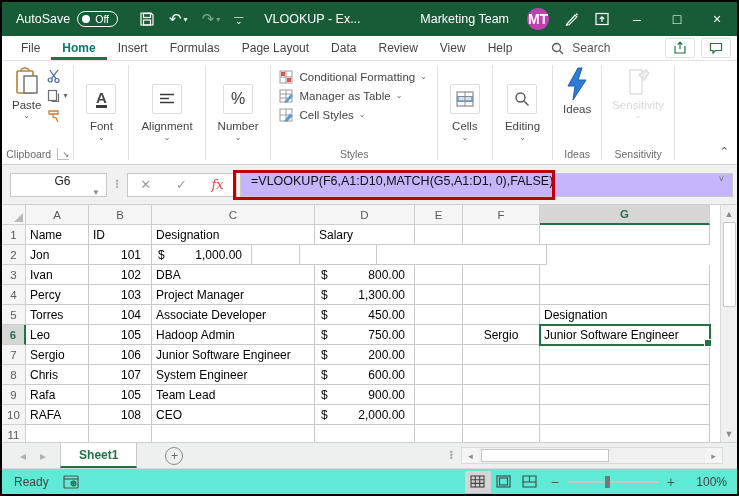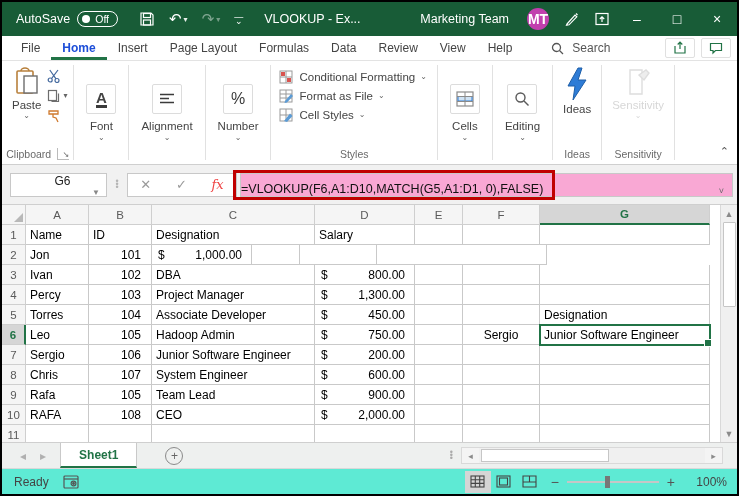--- a/index.html
+++ b/index.html
@@ -26,21 +26,21 @@
   .team { margin:0 10px; white-space:nowrap; }
   .avatar { width:22px; height:22px; border-radius:50%; background:#C13FAE; color:#fff;
             font-size:14px; font-weight:bold; display:flex; align-items:center; justify-content:center; margin:0 8px; }
   .winctl { width:40px; height:34px; display:flex; align-items:center; justify-content:center;
             font-size:14px; color:#fff; cursor:pointer; }
 
   
   .tabrow { height:25px; background:#fff; display:flex; align-items:center; font-size:12px;
             color:#444; flex-shrink:0; padding-left:8px; border-bottom:1px solid #e3e3e3; }
   .rtab { padding:0 11px; height:100%; display:flex; align-items:center; cursor:pointer; white-space:nowrap; }
-  .rtab.active { font-weight:bold; color:#1d4ed8; box-shadow:inset 0 -3px 0 #217346; }
+  .rtab.active { font-weight:bold; color:#0f766e; box-shadow:inset 0 -3px 0 #217346; }
   .search-box { display:flex; align-items:center; gap:8px; margin-left:28px; color:#555; cursor:text; }
   .tabrow .grow { flex:1; }
   .tab-right-btn { width:30px; height:20px; border:1px solid #e0e0e0; border-radius:2px; background:#fff;
                    display:flex; align-items:center; justify-content:center; margin-right:6px; cursor:pointer; }
 
   
   .ribbon { height:104px; background:#fff; border-bottom:1px solid #cfcfcf; display:flex;
             flex-shrink:0; position:relative; font-size:11.5px; color:#444; }
   .rgroup { display:flex; flex-direction:column; position:relative; }
   .rgroup-sep { width:1px; background:#e1e1e1; margin:4px 0; }
@@ -66,22 +66,22 @@
   .fbar { height:40px; background:#f1f1f1; border-bottom:1px solid #cfcfcf; display:flex;
           align-items:center; padding:0 4px 0 8px; flex-shrink:0; position:relative; }
   .namebox { width:97px; height:24px; background:#fff; border:1px solid #c8c8c8; display:flex;
              align-items:center; font-size:12px; color:#222; padding-left:8px;flex-direction:column; }
   .namebox .nb-arrow { margin-left:auto; padding-right:6px; color:#888; font-size:8px; cursor:pointer; }
   .dotsep { color:#b5b5b5; font-size:9px; letter-spacing:0; line-height:3px; width:20px; text-align:center; }
   .fxbox { width:110px; height:24px; background:#fff; border:1px solid #c8c8c8; display:flex;
            align-items:center; justify-content:space-around; color:#9a9a9a; font-size:13px; }
   .fxbox .fx { font-family:"DejaVu Serif","Liberation Serif",serif; font-style:italic; color:#ef4444; cursor:pointer; }
   .fxbox span { cursor:pointer; }
-  .ffield { flex:1; height:24px; background:#f9a8d4; border:1px solid #c8c8c8; margin-left:3px;
-            display:flex; align-items:flex-end; font-size:12.5px; color:#111; position:relative; }
+  .ffield { flex:1; height:24px; background:#c4b5fd; border:1px solid #c8c8c8; margin-left:3px;
+            display:flex; align-items:flex-start; font-size:12.5px; color:#111; padding-left:10px; position:relative; }
   .ffield .f-chev { margin-left:auto; padding-right:8px; color:#666; font-size:9px; cursor:pointer; }
   .red-annotation { position:absolute; left:-8px; top:-4px; width:322px; height:30px;
                     border:3px solid #C00000; pointer-events:none; z-index:6; }
 
   
   .gridwrap { height:237px; display:flex; flex-shrink:0; background:#fff; }
   .gridmain { flex:1; overflow:hidden; }
   .grow-line { display:flex; height:20px; }
   .hdr { background:#f5f5f5; border-right:1px solid #cfcfcf; border-bottom:1px solid #cfcfcf;
          color:#5a5a5a; font-size:11.5px; display:flex; align-items:center; justify-content:center; cursor:pointer; }
@@ -195,22 +195,22 @@
     </button>
     <div class="winctl">–</div>
     <div class="winctl">□</div>
     <div class="winctl">×</div>
   </div>
 
   <div class="tabrow">
     <div class="rtab">File</div>
     <div class="rtab active">Home</div>
     <div class="rtab">Insert</div>
+    <div class="rtab">Formulas</div>
     <div class="rtab">Page Layout</div>
-    <div class="rtab">Formulas</div>
     <div class="rtab">Data</div>
     <div class="rtab">Review</div>
     <div class="rtab">View</div>
     <div class="rtab">Help</div>
     <div class="search-box">
       <svg width="13" height="13" viewBox="0 0 13 13" fill="none" stroke="#555" stroke-width="1.3">
         <circle cx="5.5" cy="5.5" r="4"></circle>
           <path d="M8.5 8.5 L12 12"></path>
       </svg>
       <span>Search</span>
@@ -311,21 +311,21 @@
           </svg>
           <span>Conditional Formatting</span>
           <span class="chev">⌄</span>
         </div>
         <div class="style-item">
           <svg width="15" height="14" viewBox="0 0 15 14">
             <rect x="1" y="1" width="12" height="12" fill="none" stroke="#9a9a9a"></rect>
             <path d="M1 5 h12 M1 9 h12 M7 1 v12" stroke="#9a9a9a"></path>
             <path d="M6 12 L12 5 L14 7 L8 13.5 L5.5 14 z" fill="#5b9bd5"></path>
           </svg>
-          <span>Format as File</span>
+          <span>Manager as Table</span>
           <span class="chev">⌄</span>
         </div>
         <div class="style-item">
           <svg width="15" height="14" viewBox="0 0 15 14">
             <rect x="1" y="1" width="12" height="12" fill="none" stroke="#9a9a9a"></rect>
             <path d="M1 7 h12 M7 1 v12" stroke="#9a9a9a"></path>
             <path d="M5 13 L11 5.5 L13.5 8 L8 14 z" fill="#5b9bd5"></path>
           </svg>
           <span>Cell Styles</span>
           <span class="chev">⌄</span>

